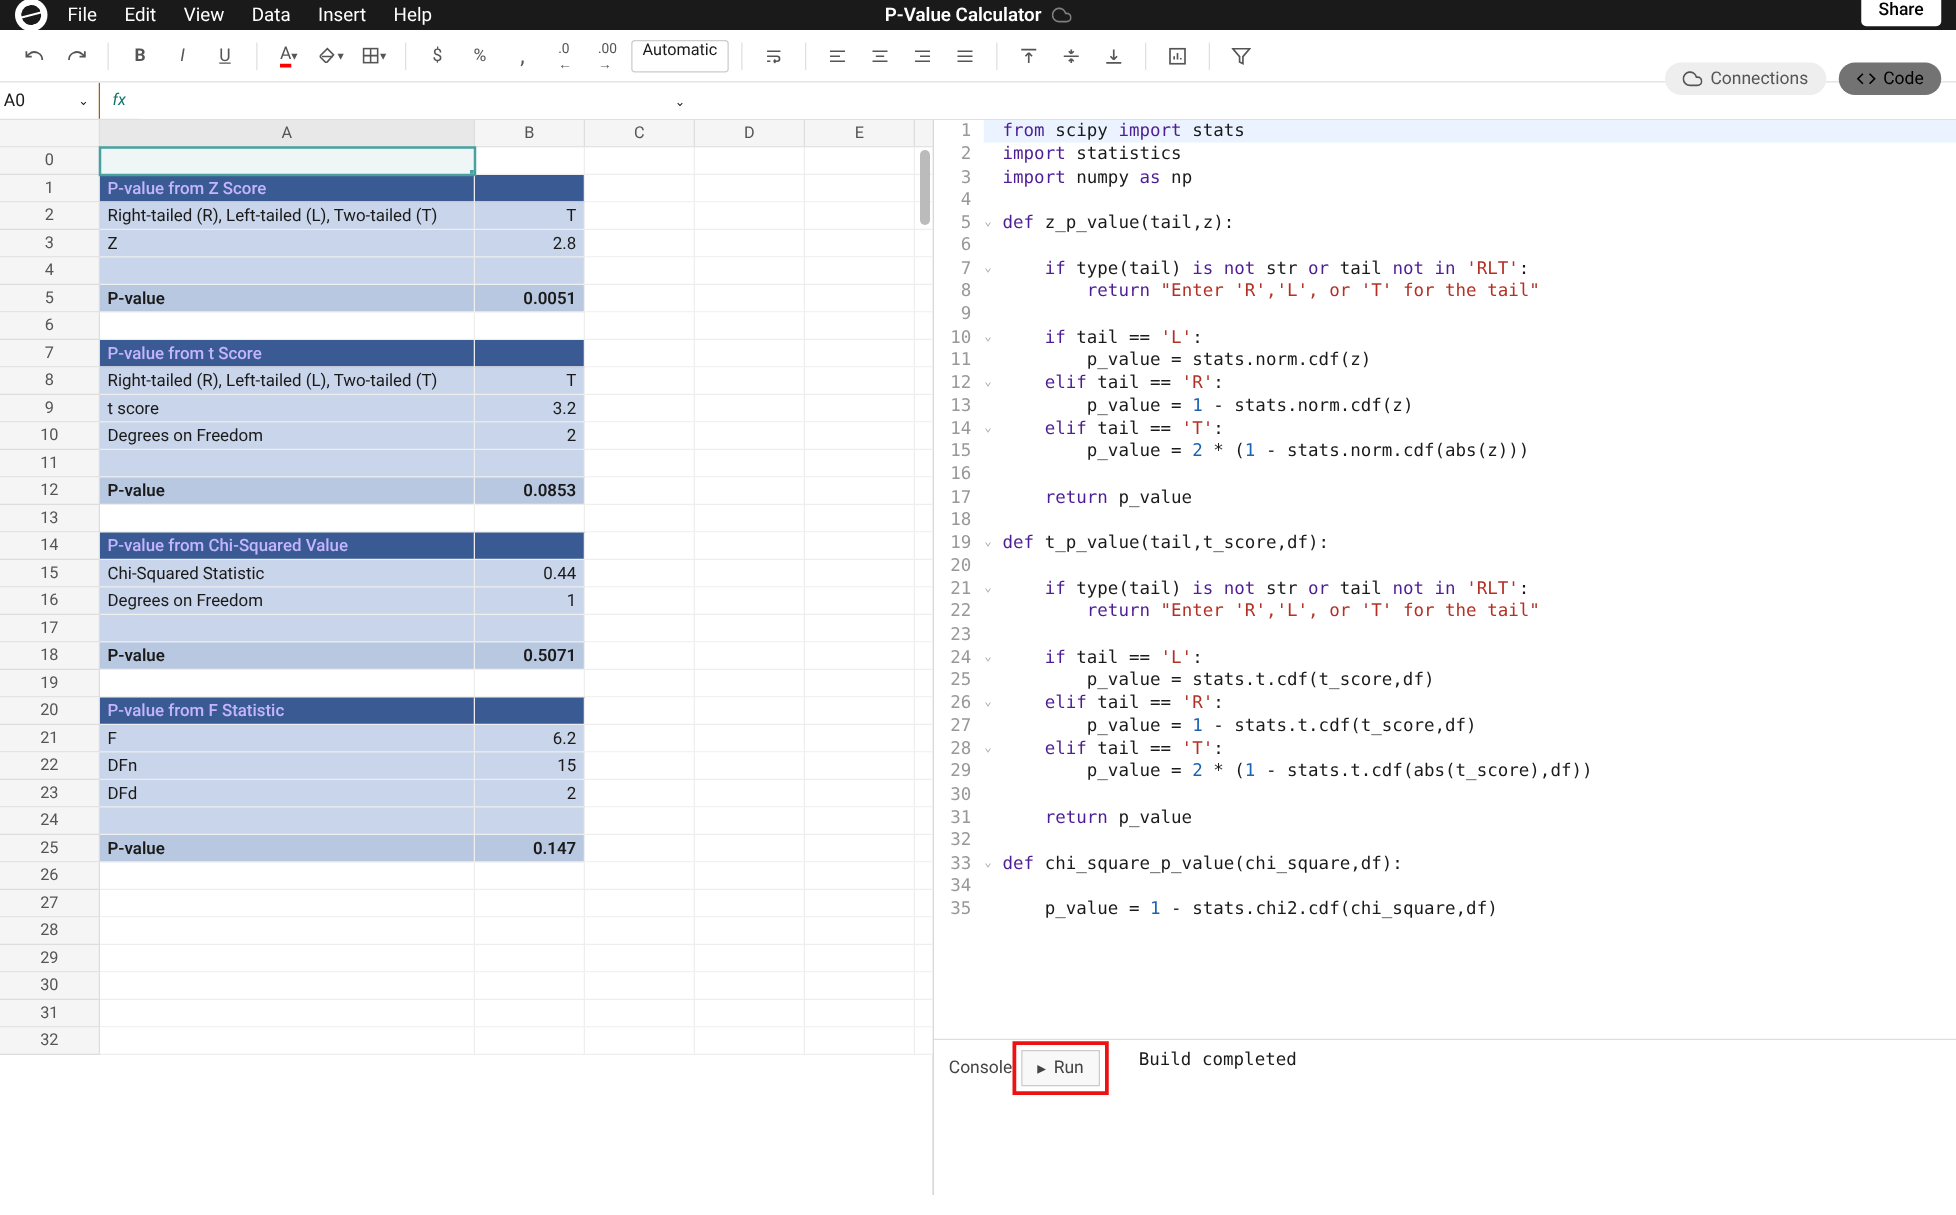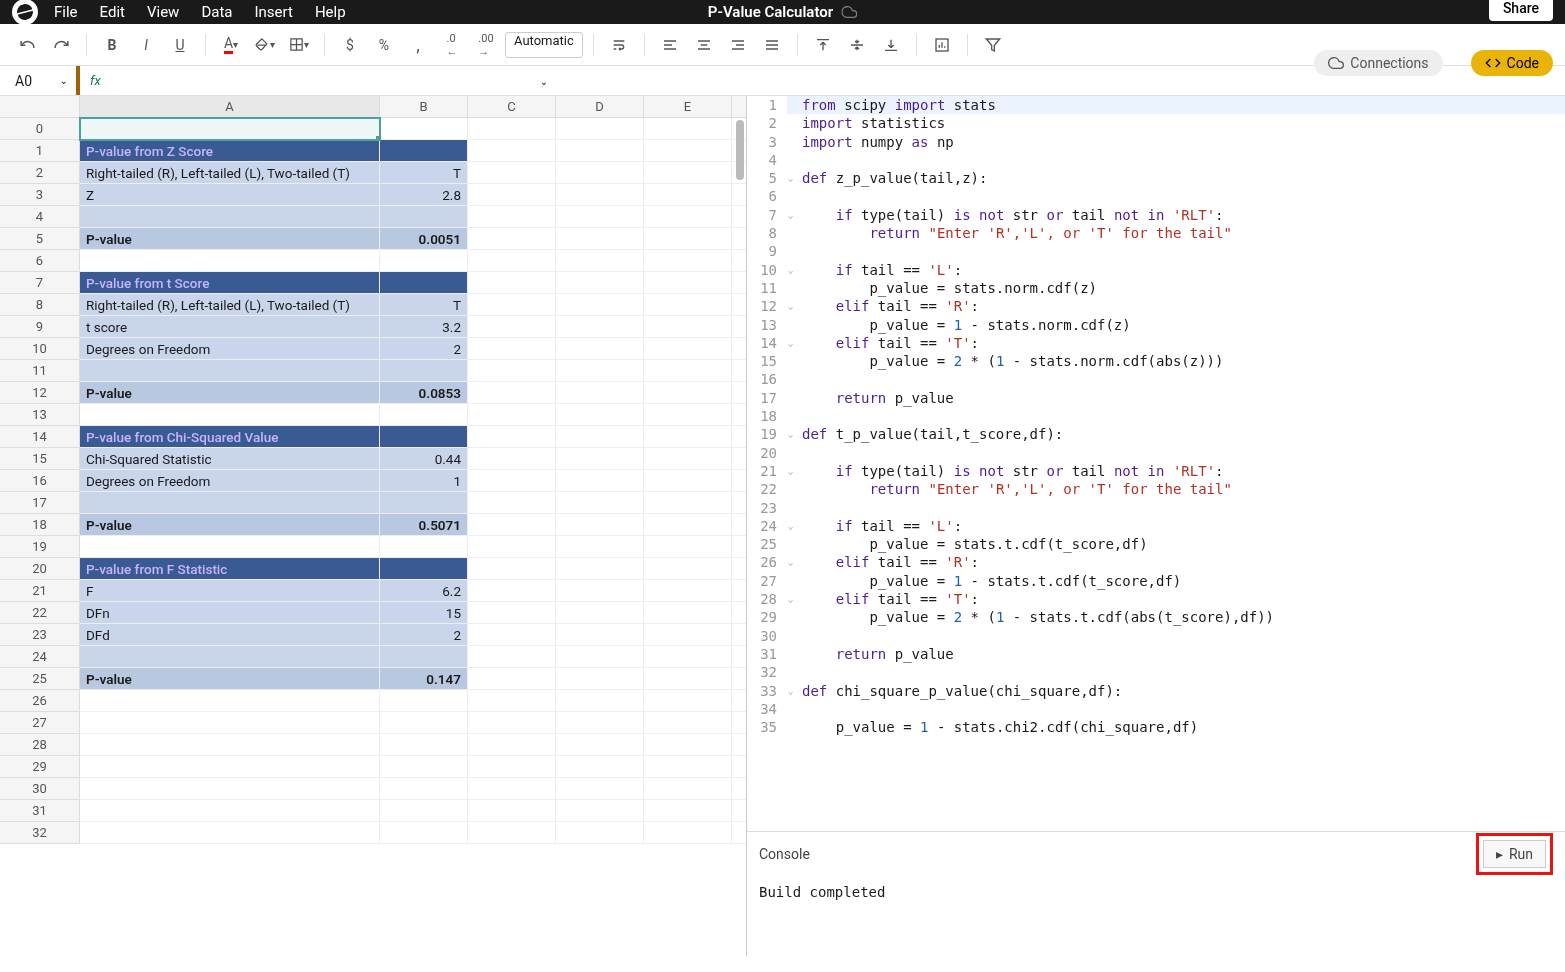--- a/index.html
+++ b/index.html
@@ -15,28 +15,28 @@
   .doc-title svg { opacity:.7; }
   .header-right { margin-left: auto; display: flex; align-items: center; gap: 12px; flex-direction: column; }
   .share-btn { background: #fff; color: #000; padding: 5px 14px; border-radius: 4px; font-weight: 500; font-size:14px; cursor:pointer;}
   .avatar-box { width: 26px; height: 26px; background: #555; border-radius: 3px; display:flex; align-items:center; justify-content:center;}
 
   
   .toolbar { height: 42px; border-bottom: 1px solid #e0e0e0; display: flex; align-items: center; padding: 0 12px; gap: 4px; background: #fff; position:relative;}
   .tool-btn { width: 30px; height: 30px; display: flex; align-items: center; justify-content: center; cursor: pointer; border-radius: 3px; color:#555;}
   .tool-sep { width: 1px; height: 22px; background: #e0e0e0; margin: 0 6px; }
   .format-dd { border:1px solid #ccc; border-radius:3px; height:26px; padding:0 8px; font-size:13px; display:flex; align-items:center; gap:28px; cursor:pointer;flex-direction:column;}
-  .toolbar-right { margin-left:auto; display:flex; gap:28px; align-items:center;margin-top:37px;}
+  .toolbar-right { margin-left:auto; display:flex; gap:10px; align-items:center;margin-top:37px;}
   .pill-btn { background:#eee; border-radius:14px; padding:5px 14px; font-size:14px; display:flex; align-items:center; gap:6px; cursor:pointer; color:#555;}
-  .pill-btn.active { background:#eab308; color:#000;}
+  .pill-btn.active { background:#737373; color:#000;}
   .caret { font-size:10px; }
 
   
   .fx-bar { height: 30px; display:flex; align-items:center; border-bottom: 1px solid #e0e0e0; }
-  .cell-ref { width: 80px; padding-left:15px; font-size:14px; display:flex; align-items:center; justify-content:space-between; padding-right:8px; border-right:4px solid #a16207; height:100%;}
+  .cell-ref { width: 80px; padding-left:3px; font-size:14px; display:flex; align-items:center; justify-content:space-between; padding-right:8px; border-right:1px solid #a16207; height:100%;}
   .fx-label { color:#0f766e; font-style:italic; padding:0 10px; font-size:13px;}
   .fx-input { flex:1; border:none; outline:none; font-size:13px; height:100%;}
 
   
   .main-split { display:flex; height: calc(972px - 40px - 42px - 30px); }
   .sheet-pane { width: 747px; position:relative; overflow:hidden; border-right:1px solid #ccc;}
   .code-pane { flex:1; display:flex; flex-direction:column; }
 
   
   .grid { display:grid; grid-template-columns: 80px 300px 88px 88px 88px 88px 20px; grid-auto-rows: 22px; font-size:13.5px; }
@@ -59,21 +59,21 @@
   .code-row { display:flex; }
   .gutter { width:40px; text-align:right; padding-right:10px; color:#999; user-select:none; background:#fff; border-right:0;}
   .code-line { flex:1; white-space:pre; padding-left:6px;}
   .hl { background:#eaf3ff; }
   .kw { color:#4c1d95; }
   .str { color:#b33024; }
   .num { color:#1a63b3; }
   .fold { color:#aaa; font-size:10px; padding-right:2px; display:inline-block; width:9px; text-align:center;}
 
   
-  .console { border-top:1px solid #ddd; height:125px; display:flex; flex-direction:column;}
+  .console { border-top:1px solid #ddd; height:125px; display:flex; flex-direction:row;}
   .console-hdr { height:44px; display:flex; align-items:center; padding:0 12px; font-size:14px; color:#444; position:relative;}
   .run-btn { margin-left:auto; border:1px solid #ccc; background:#f8f8f8; padding:5px 12px; display:flex; align-items:center; gap:6px; cursor:pointer; font-size:14px;}
   .run-wrap { margin-left:auto; border:3px solid #e11; padding:4px;}
   .console-out { padding:8px 12px; font-family: Menlo, Consolas, monospace; font-size:14px;}
 </style>
 </head>
 <body>
 
 <div class="top-header">
   <div class="logo"></div>

